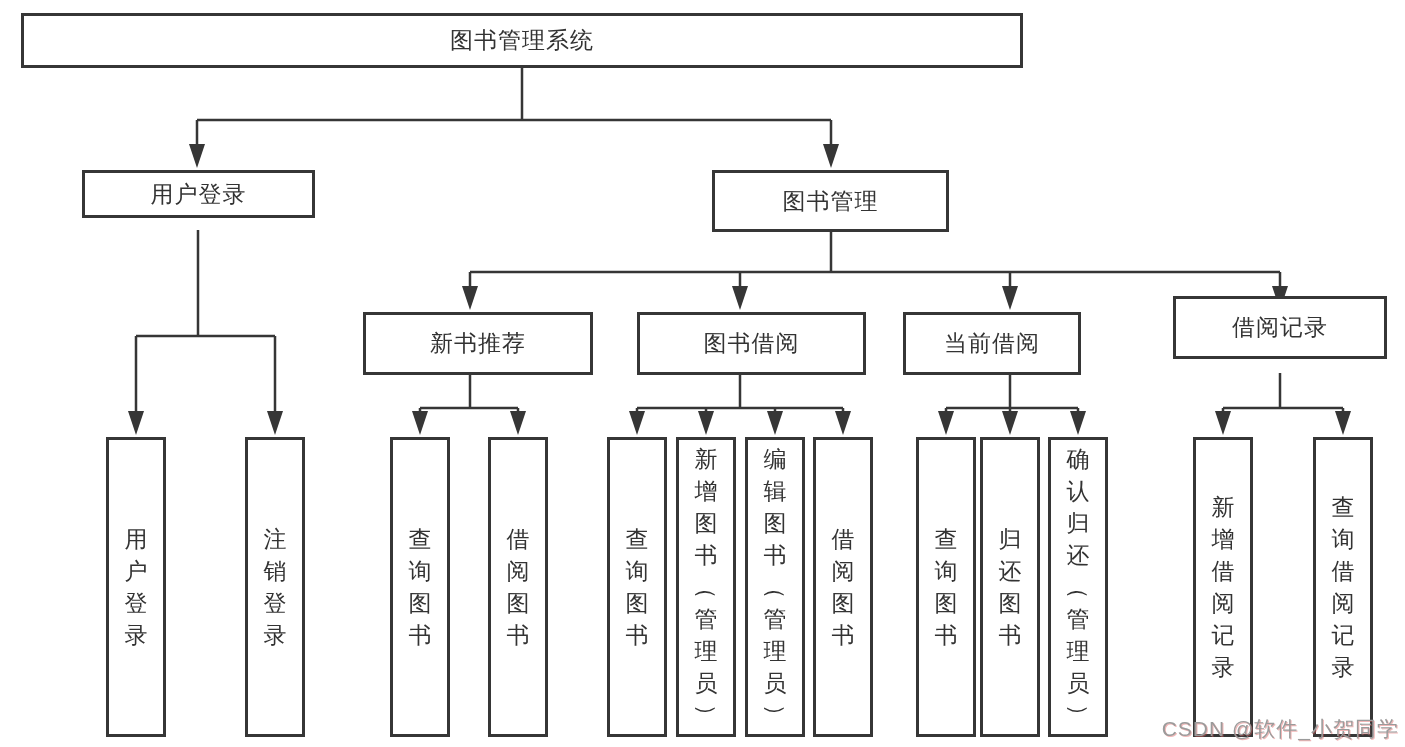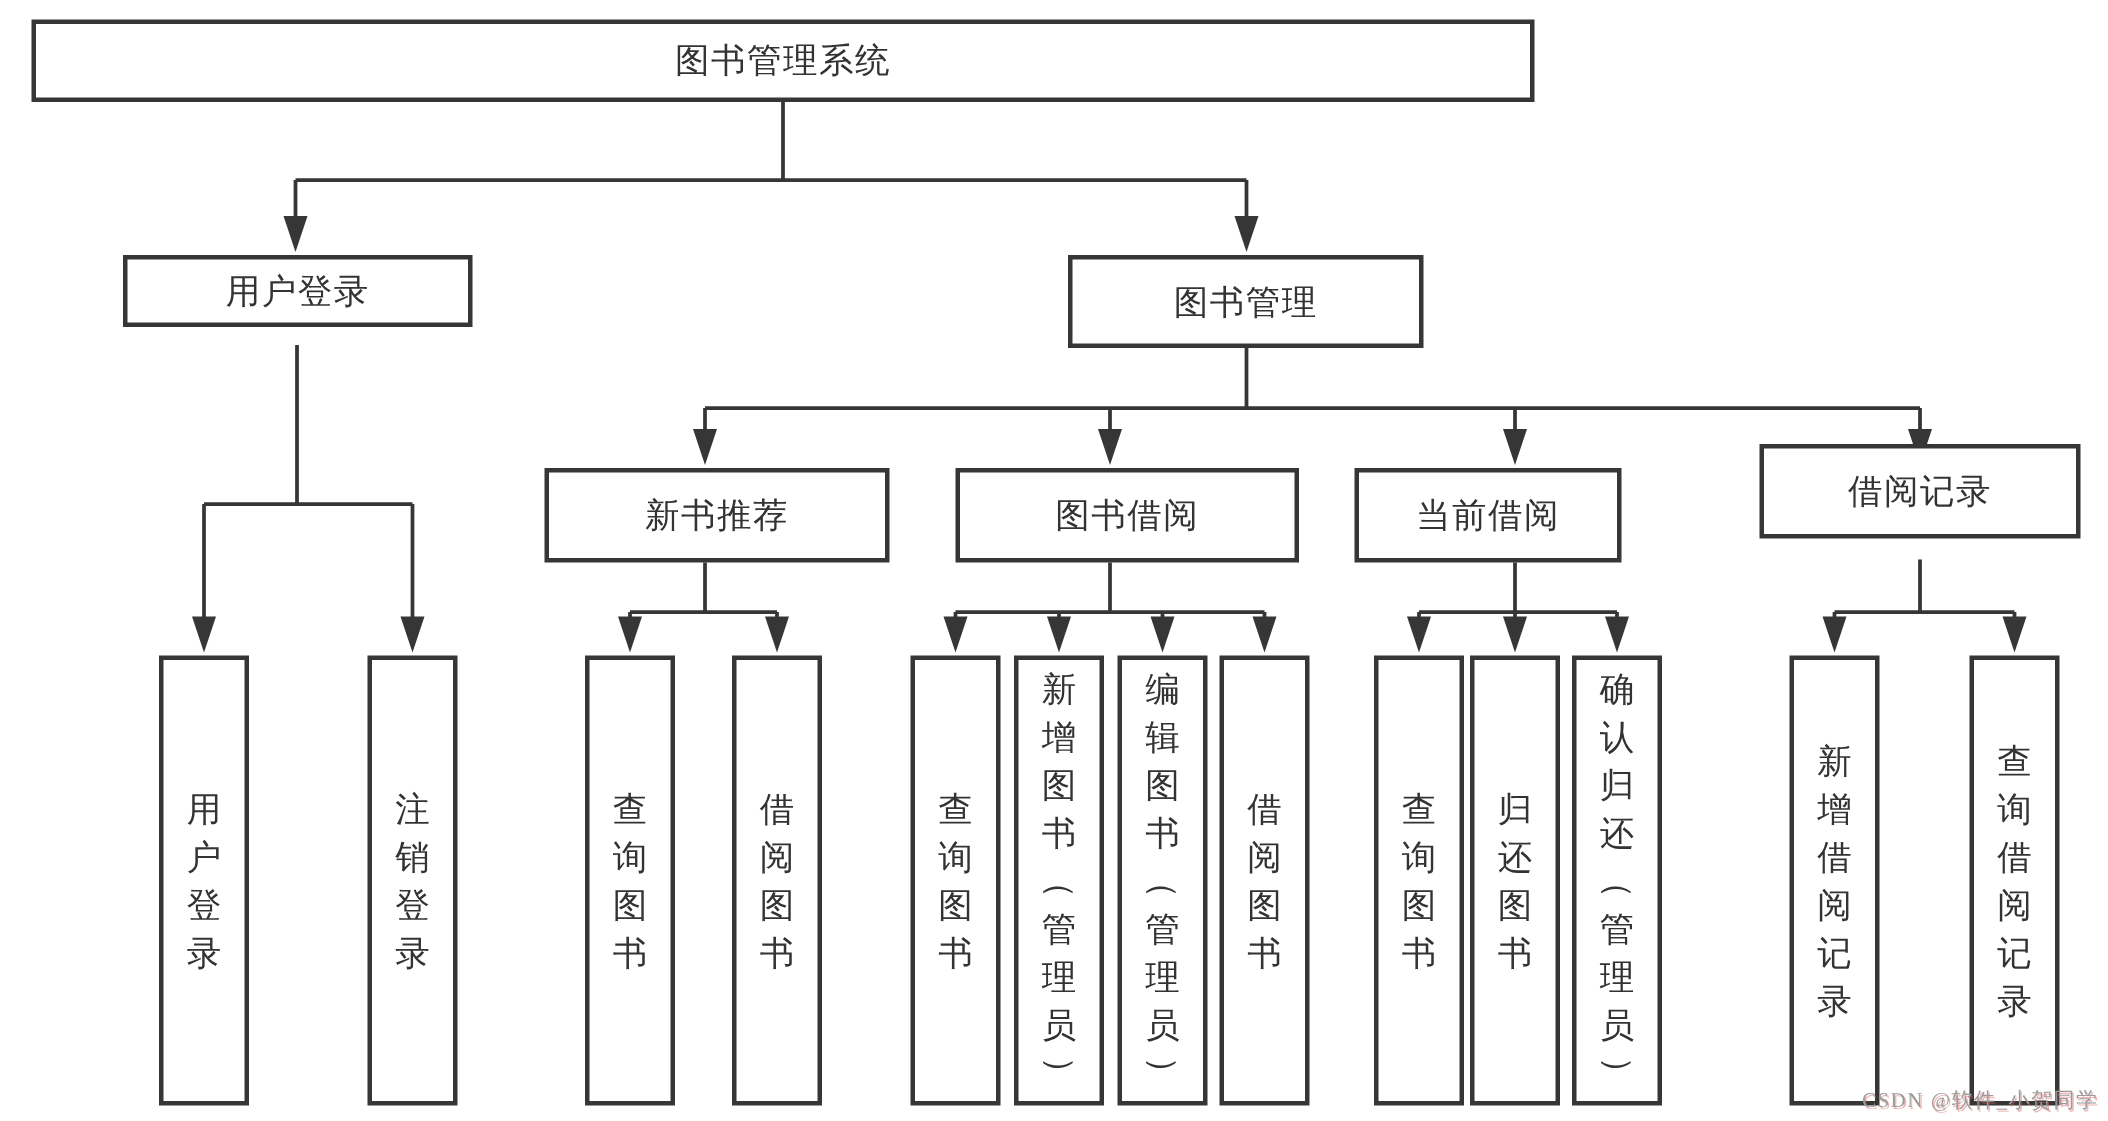--- a/index.html
+++ b/index.html
@@ -1,21 +1,21 @@
 <!DOCTYPE html>
 <html><head>
 <meta charset="utf-8">
 <style>
   html, body { margin: 0; padding: 0; background: #ffffff; }
   body {
     width: 1405px; height: 747px; overflow: hidden;
     font-family: "Liberation Sans", sans-serif;
   }
   .stage {
-    position: relative; width: 1405px; height: 747px; background: #ffffff; font-family: Liberation Serif, serif;
+    position: relative; width: 1405px; height: 747px; background: #ffffff;
   }
   svg.connectors {
     position: absolute; left: 0; top: 0; width: 1405px; height: 747px;
   }
   svg.connectors path { stroke: #363636; stroke-width: 2.5; fill: none; }
   svg.connectors polygon { fill: #363636; }
   .node {
     position: absolute; box-sizing: border-box;
     background: #ffffff; border: 3px solid #363636;
     display: flex; align-items: center; justify-content: center;
@@ -24,21 +24,21 @@
   }
   .leaf {
     width: 60px; top: 437px; height: 300px;
     flex-direction: column; letter-spacing: 0;
   }
   .vchar { display: block; font-size: 23px; line-height: 1; color: #333333; }
   .vchar + .vchar { margin-top: 9px; }
   .vchar.rot { transform: rotate(90deg); }
   .watermark {
     position: absolute; right: 6px; bottom: 4px; z-index: 5;
-    font-size: 14px; color: #9b9b9b; letter-spacing: 1px;
+    font-size: 21px; color: #9b9b9b; letter-spacing: 1px;
     text-shadow: 1px 1px 0 rgba(224, 96, 96, 0.45);
   }
 </style>
 </head>
 <body>
 
 <div class="stage">
 
   <svg class="connectors" viewBox="0 0 1405 747" aria-hidden="true">
 

